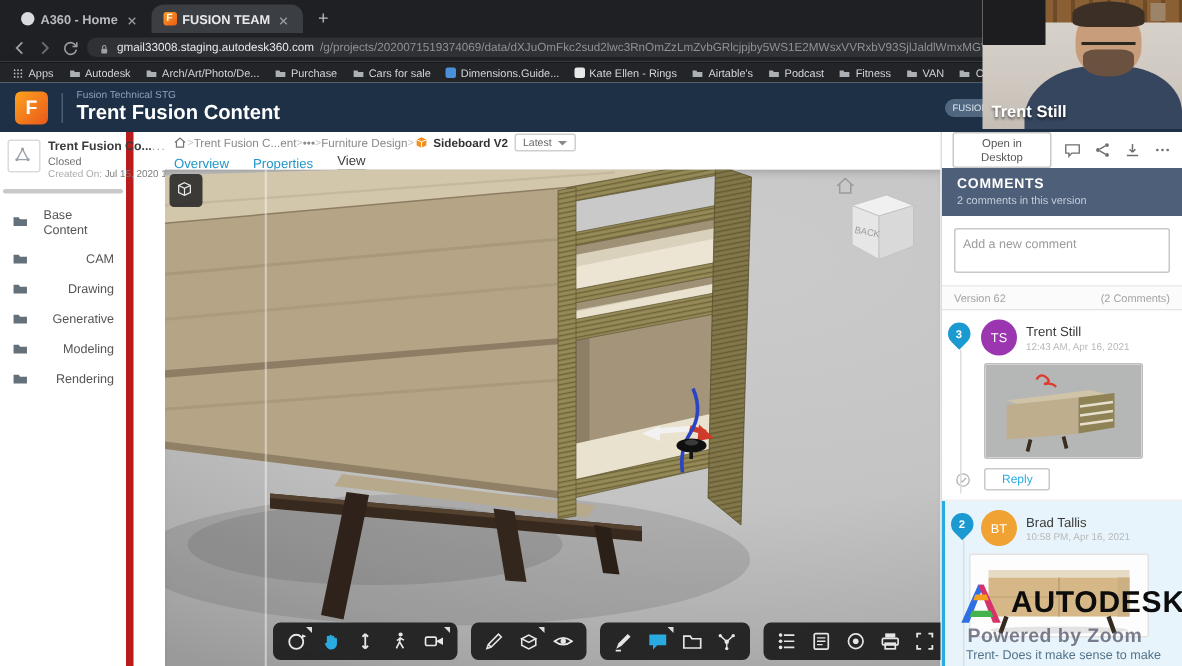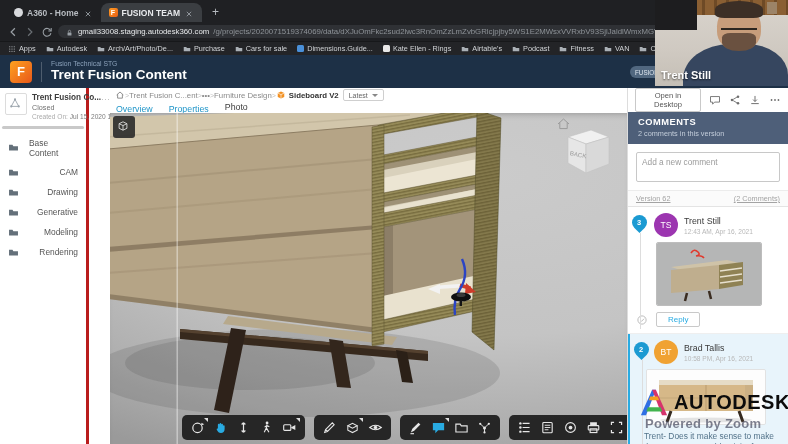--- a/index.html
+++ b/index.html
@@ -26,21 +26,21 @@
   .sq{width:7px;height:7px;border-radius:1.5px;}
   .sq.blue{background:#4a90d9;}.sq.white{background:#e8e8e8;}.sq.green{background:#3fae49;}
   
   .app-header{position:absolute;top:55px;left:0;width:788px;height:33px;background:#1d3046;display:flex;align-items:center;gap:9px;padding:0 10px;box-sizing:border-box;}
   .fusion-logo{width:22px;height:22px;border-radius:4px;background:linear-gradient(135deg,#ffa21f,#e8581a);color:#fff;font-weight:bold;font-size:13px;display:flex;align-items:center;justify-content:center;}
   .hdr-div{width:1px;height:20px;background:rgba(255,255,255,.22);}
   .hdr-sub{font-size:6.8px;color:#8ba1ba;line-height:1.2;}
   .hdr-title{font-size:13.5px;color:#fff;font-weight:bold;line-height:1.1;}
   .fusion-badge{position:absolute;left:630px;top:66px;height:12px;max-width:30px;overflow:hidden;background:#51677f;border-radius:6px;color:#dfe7ef;font-size:6.3px;display:flex;align-items:center;padding:0 5px;z-index:5;}
   
-  .sidebar{position:absolute;top:88px;left:0;width:89px;bottom:0;background:#fff;border-right:3px solid #b91c1c;box-sizing:border-box;}
+  .sidebar{position:absolute;top:88px;left:0;width:89px;bottom:0;background:#fff;border-right:5px solid #b91c1c;box-sizing:border-box;}
   .proj{display:flex;gap:5px;padding:5px 5px 3px 5px;}
   .proj-icon{width:20px;height:20px;border:1px solid #dcdcdc;border-radius:2px;display:flex;align-items:center;justify-content:center;flex:0 0 auto;}
   .proj-name{font-size:8.2px;font-weight:bold;color:#3c3c3c;white-space:nowrap;}
   .proj-menu{margin-left:auto;color:#9a9a9a;font-size:8px;letter-spacing:1px;}
   .proj-status{font-size:7.2px;color:#6f6f6f;margin-top:1px;}
   .proj-created{font-size:6.6px;color:#ababab;margin-top:1px;white-space:nowrap;}
   .proj-created b{color:#7d7d7d;font-weight:normal;}
   .hscroll{height:3px;background:#c9c9c9;border-radius:2px;margin:3px 2px;}
   .folders{margin-top:4px;}
   .folder-item{display:flex;align-items:center;gap:10px;padding:4.5px 8px;font-size:8.4px;color:#555;justify-content:space-between;}
@@ -64,21 +64,21 @@
   
   .panel{position:absolute;top:88px;left:627px;right:0;bottom:0;background:#fff;border-left:1px solid #ddd;box-sizing:border-box;overflow:hidden;}
   .panel-toolbar{height:24px;display:flex;align-items:center;justify-content:flex-end;gap:8px;padding:0 7px;}
   .open-desktop{border:1px solid #c9c9c9;border-radius:2px;padding:2px 5px;font-size:7.6px;color:#555;background:#fff;}
   .pt-ico{width:12px;height:12px;display:flex;}
   .cm-header{background:#4e5f79;padding:5px 10px 6px 10px;}
   .cm-title{font-size:9.3px;font-weight:bold;color:#fff;letter-spacing:.5px;}
   .cm-sub{font-size:7.3px;color:#c3cdda;margin-top:2px;}
   .add-comment{display:block;margin:8px;width:calc(100% - 16px);box-sizing:border-box;height:30px;border:1px solid #c8c8c8;border-radius:2px;font-size:8.3px;color:#666;padding:4px 5px;resize:none;font-family:Liberation Sans, sans-serif;outline:none;}
   .add-comment::placeholder{color:#9b9b9b;}
-  .version-row{display:flex;justify-content:space-between;padding:3px 8px;font-size:7.3px;color:#a3a3a3;border-top:1px solid #ececec;border-bottom:1px solid #e4e4e4;background:#fbfbfb;text-decoration:underline;}
+  .version-row{display:flex;justify-content:space-between;padding:3px 8px;font-size:7.3px;color:#a3a3a3;border-top:1px solid #ececec;border-bottom:1px solid #e4e4e4;background:#fbfbfb;}
   .ccard{position:relative;padding:6px 7px 6px 22px;border-bottom:1px solid #efefef;background:#fff;}
   .ccard.selected{background:#e8f4fb;border-left:2px solid #29abe2;padding-left:20px;}
   .pinline{position:absolute;left:12px;top:26px;bottom:4px;width:1px;background:#ddd;}
   .cpin{position:absolute;left:4px;top:8px;width:15px;height:15px;background:#1b9ad2;border-radius:50% 50% 50% 0;transform:rotate(-45deg);display:flex;align-items:center;justify-content:center;z-index:2;}
   .cpin span{transform:rotate(45deg);color:#fff;font-size:7.5px;font-weight:bold;}
   .crow{display:flex;gap:6px;align-items:center;margin-left:4px;}
   .avatar{width:24px;height:24px;border-radius:50%;color:#fff;font-size:8.5px;display:flex;align-items:center;justify-content:center;flex:0 0 auto;}
   .c-name{font-size:8.8px;color:#3a3a3a;}
   .c-time{font-size:6.6px;color:#b8b8b8;margin-top:2px;}
   .thumb{display:block;margin:5px 0 0 6px;border:1px solid #bdbdbd;border-radius:2px;}
@@ -370,21 +370,21 @@
             <svg width="10" height="10" viewBox="0 0 16 16">
               <path d="M8 2.4 L13.2 4.9 V11.1 L8 13.6 L2.8 11.1 V4.9z" fill="#f29123"></path>
               <path d="M2.8 4.9 L8 7.4 L13.2 4.9 M8 7.4 V13.6" stroke="#fff" stroke-width="1" fill="none"></path>
             </svg>
           </span>Sideboard V2</span>
         <span class="version-btn">Latest</span>
       </div>
     <div class="vtabs">
         <span class="vtab">Overview</span>
         <span class="vtab">Properties</span>
-        <span class="vtab active">Photo</span>
+        <span class="vtab active">View</span>
       </div>
   </div>
 
   <div class="viewport">
     <svg class="scene" width="517" height="331" viewBox="0 0 517 331">
       <defs>
         <pattern id="ply" width="5" height="3.2" patternUnits="userSpaceOnUse" patternTransform="rotate(-11)">
           <rect width="5" height="3.2" fill="#958a58"></rect>
           <rect y="1.8" width="5" height="1" fill="#6e6337"></rect>
         </pattern>

